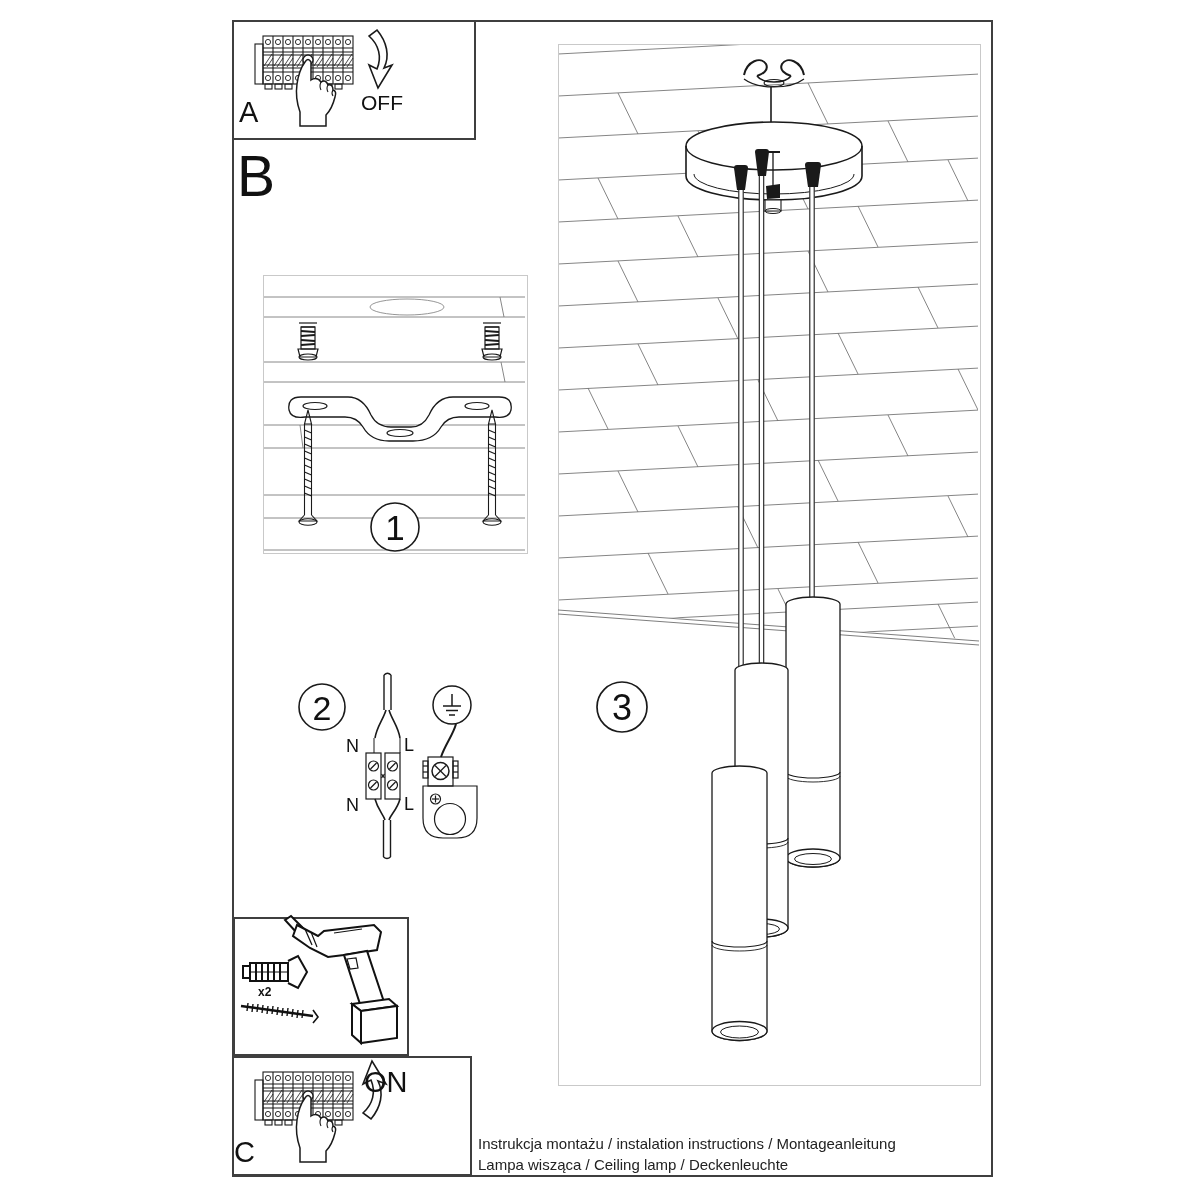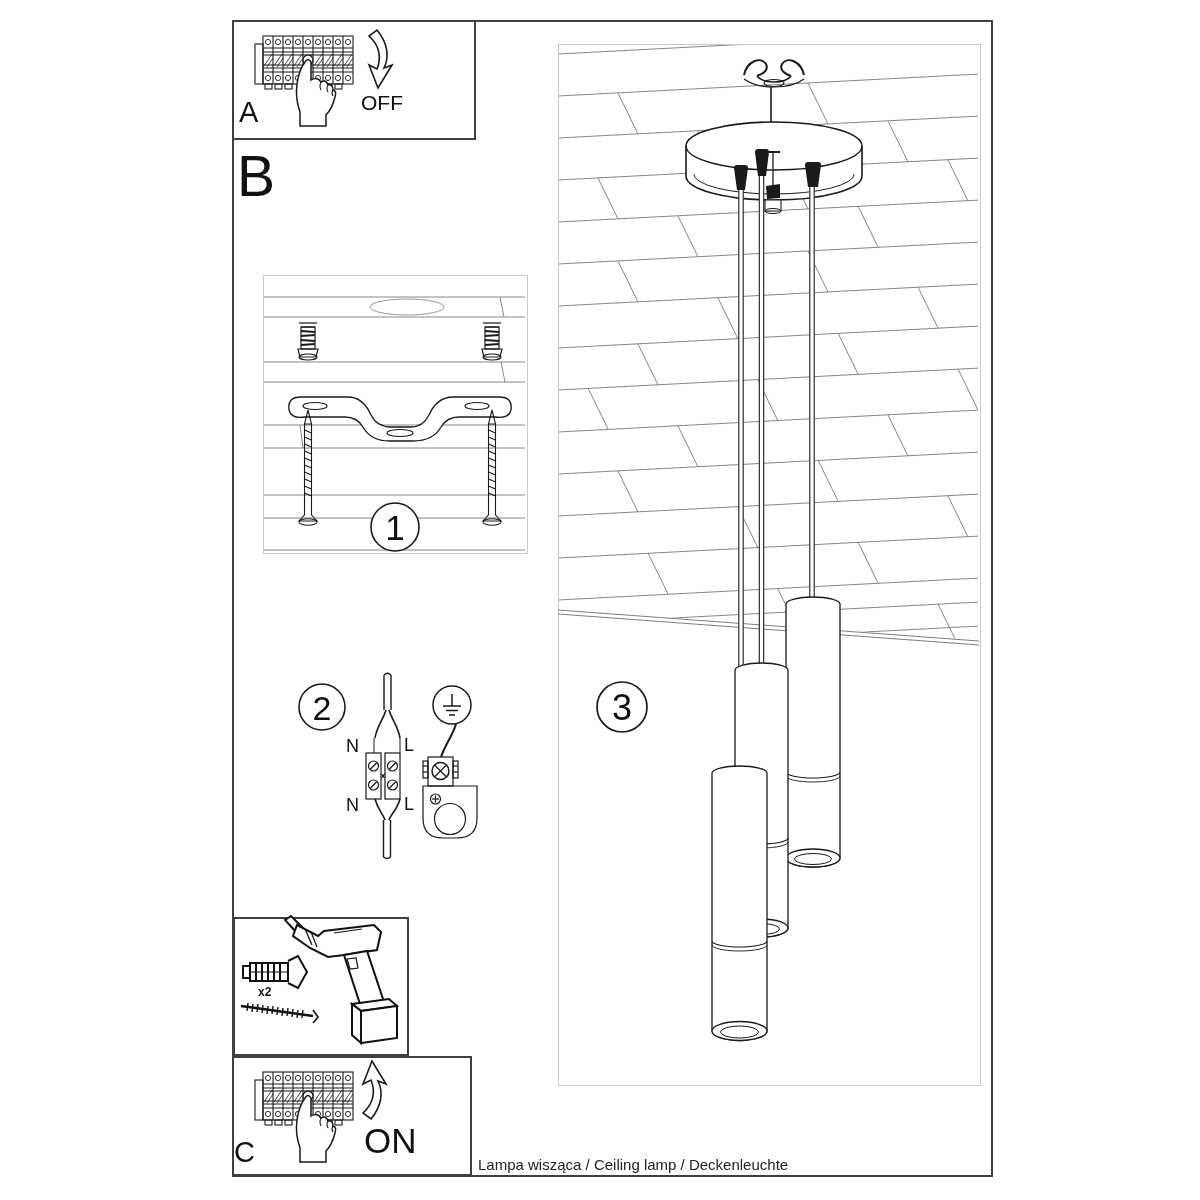--- a/index.html
+++ b/index.html
@@ -442,16 +442,17 @@
   <div class="lbl center" style="left:602px;top:690px;width:40px;font-size:36px;">3</div>
 
   <div class="lbl" style="left:346px;top:737px;font-size:18px;">N</div>
   <div class="lbl" style="left:404px;top:736px;font-size:18px;">L</div>
   <div class="lbl" style="left:346px;top:796px;font-size:18px;">N</div>
   <div class="lbl" style="left:404px;top:795px;font-size:18px;">L</div>
 
   <div class="lbl" style="left:258px;top:986px;font-size:12px;font-weight:bold;">x2</div>
 
   <div class="lbl" style="left:234px;top:1138px;font-size:29px;">C</div>
-  <div class="lbl" style="left:364px;top:1123px;font-size:35px;">ON</div>
-
+  <div class="lbl" style="left:364px;top:1068px;font-size:29px;">ON</div>
+
+  <div class="footer-line" style="top:1136px;">Instrukcja montażu / instalation instructions / Montageanleitung</div>
   <div class="footer-line" style="top:1157px;text-align:center;">Lampa wisząca / Ceiling lamp / Deckenleuchte</div>
 </div>
 
 </body></html>

